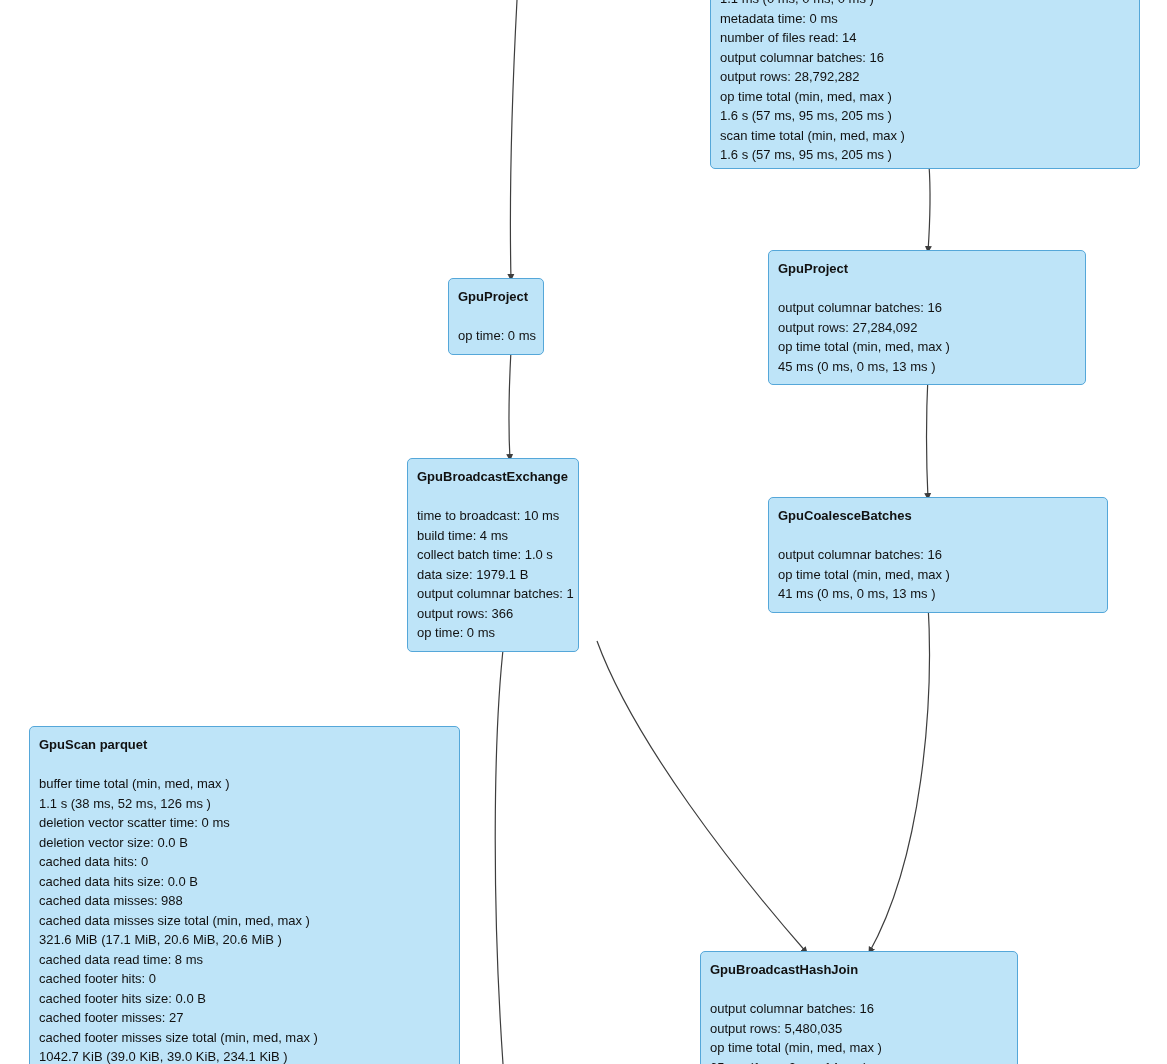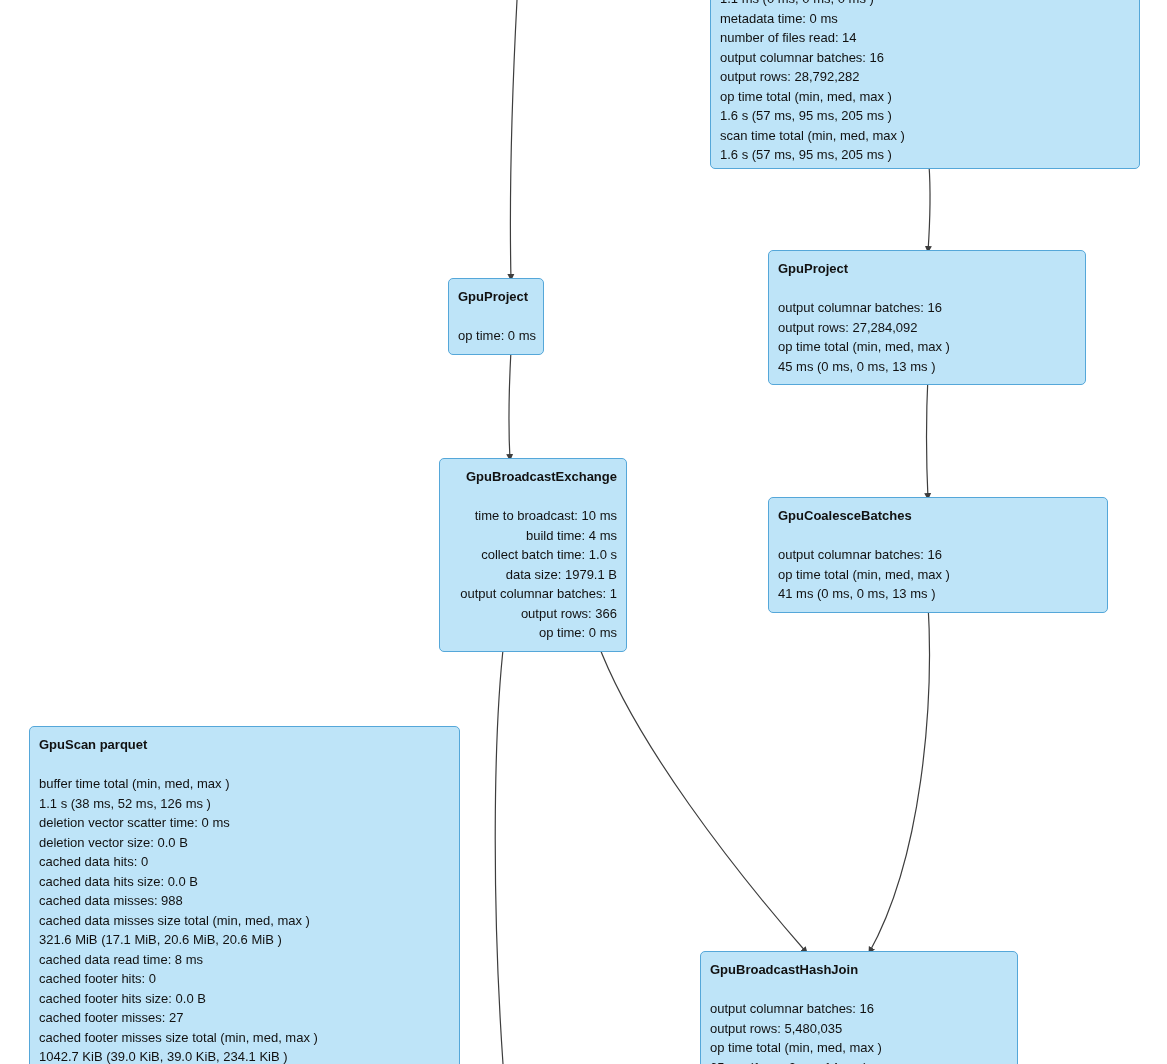--- a/index.html
+++ b/index.html
@@ -23,21 +23,21 @@
     padding: 8px 9px;
     font-size: 13px;
     line-height: 19.5px;
     color: var(--text, #111111);
     white-space: nowrap;
   }
   .node-title { font-weight: 700; margin-bottom: 19.5px; }
   .n-scan-top  { left: 710px; top: -20px;  width: 430px; padding-bottom: 3px; }
   .n-project   { left: 448px; top: 278px;  width: 96px;  }
   .n-filter    { left: 768px; top: 250px;  width: 318px; }
-  .n-exchange  { left: 439px; top: 458px;  width: 188px; text-align: right; }
+  .n-exchange  { left: 407px; top: 458px;  width: 172px; }
   .n-coalesce  { left: 768px; top: 497px;  width: 340px; }
   .n-scan      { left: 29px;  top: 726px;  width: 431px; }
   .n-hashjoin  { left: 700px; top: 951px;  width: 318px; }
 </style>
 </head>
 <body>
 
 <div class="viewport">
 
   <svg class="edge-layer" width="1167" height="1064" viewBox="0 0 1167 1064" aria-hidden="true">

